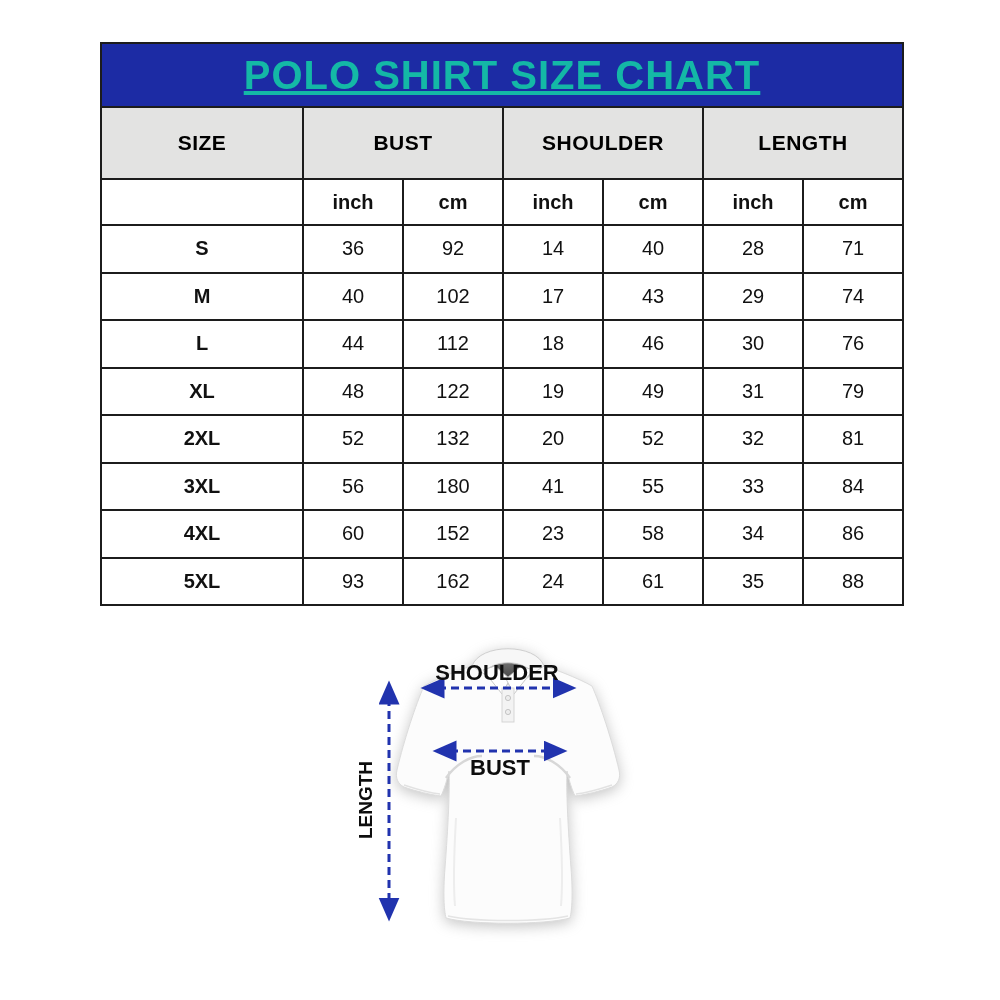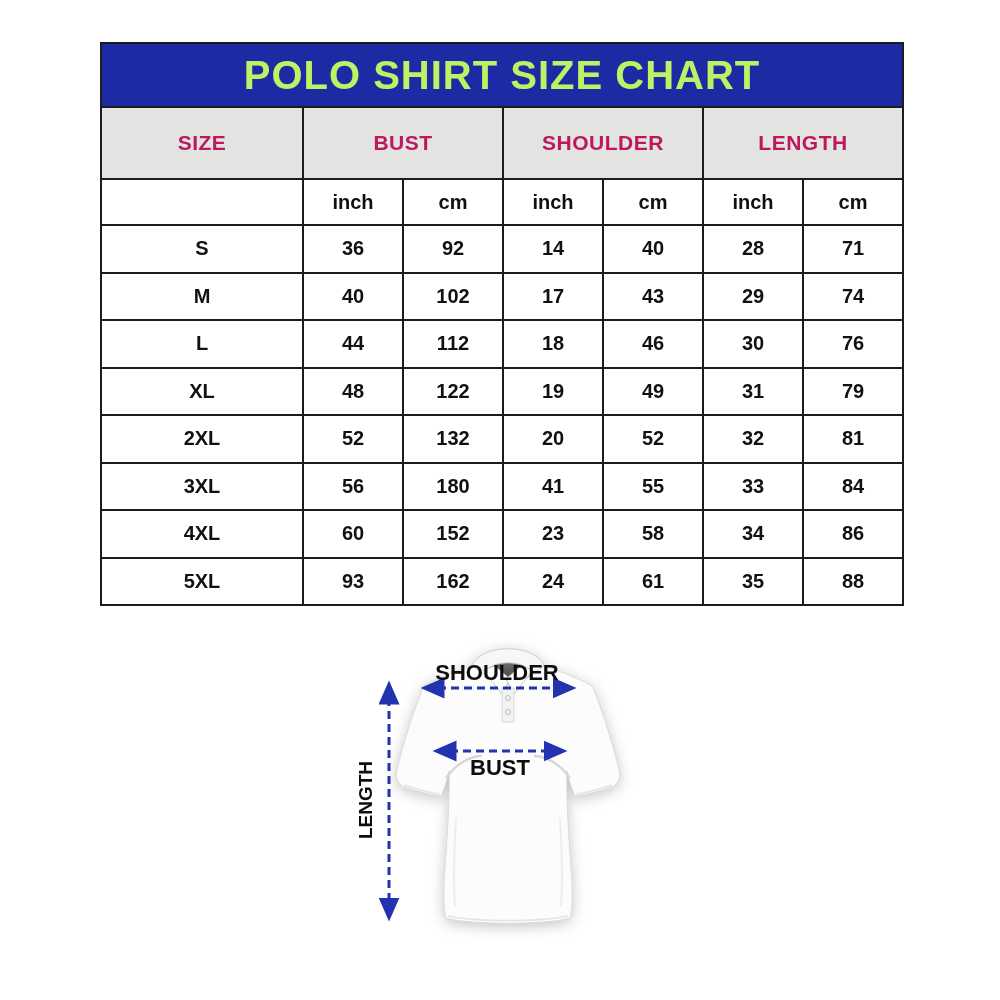--- a/index.html
+++ b/index.html
@@ -9,32 +9,32 @@
   }
   
   table.size-table{
     position:absolute;left:100px;top:42px;width:802px;
     border-collapse:collapse;table-layout:fixed;
   }
   table.size-table th,table.size-table td{
     border:2px solid #1c1c1c;text-align:center;vertical-align:middle;padding:0;
   }
   tr.title-row th{
-    height:62px;background:#1c2ba4;color:#bef264;
-    font-size:40px;font-weight:700;letter-spacing:1px;
+    height:62px;background:#1c2ba4;color:#14b8a6;
+    font-size:40px;font-weight:700;letter-spacing:1px;text-decoration:underline;
   }
   tr.group-row th{
-    height:70px;background:#e3e3e2;color:#be185d;
+    height:70px;background:#e3e3e2;color:#000000;
     font-size:21px;font-weight:700;letter-spacing:.5px;
   }
   tr.subhead-row td{
     height:44px;background:#ffffff;font-size:20px;font-weight:700;margin-left:47px;
   }
   tr.data-row td{
-    height:45.5px;background:#ffffff;font-size:20px;font-weight:700;
+    height:45.5px;background:#ffffff;font-size:20px;font-weight:400;
   }
   tr.data-row td.size-cell{font-weight:700;}
   
   .shirt-wrap{position:absolute;left:352px;top:628px;width:310px;height:320px;}
   .shirt-wrap svg{display:block;width:100%;height:100%;}
   .shirt-shadow{filter:drop-shadow(0 3px 7px rgba(110,110,110,.40));}
   .diagram-label{font-family:"Liberation Sans","DejaVu Sans",sans-serif;font-weight:700;fill:#0d0d0d;}
   
   .note{
     position:absolute;left:0;top:936px;width:1000px;text-align:center;

